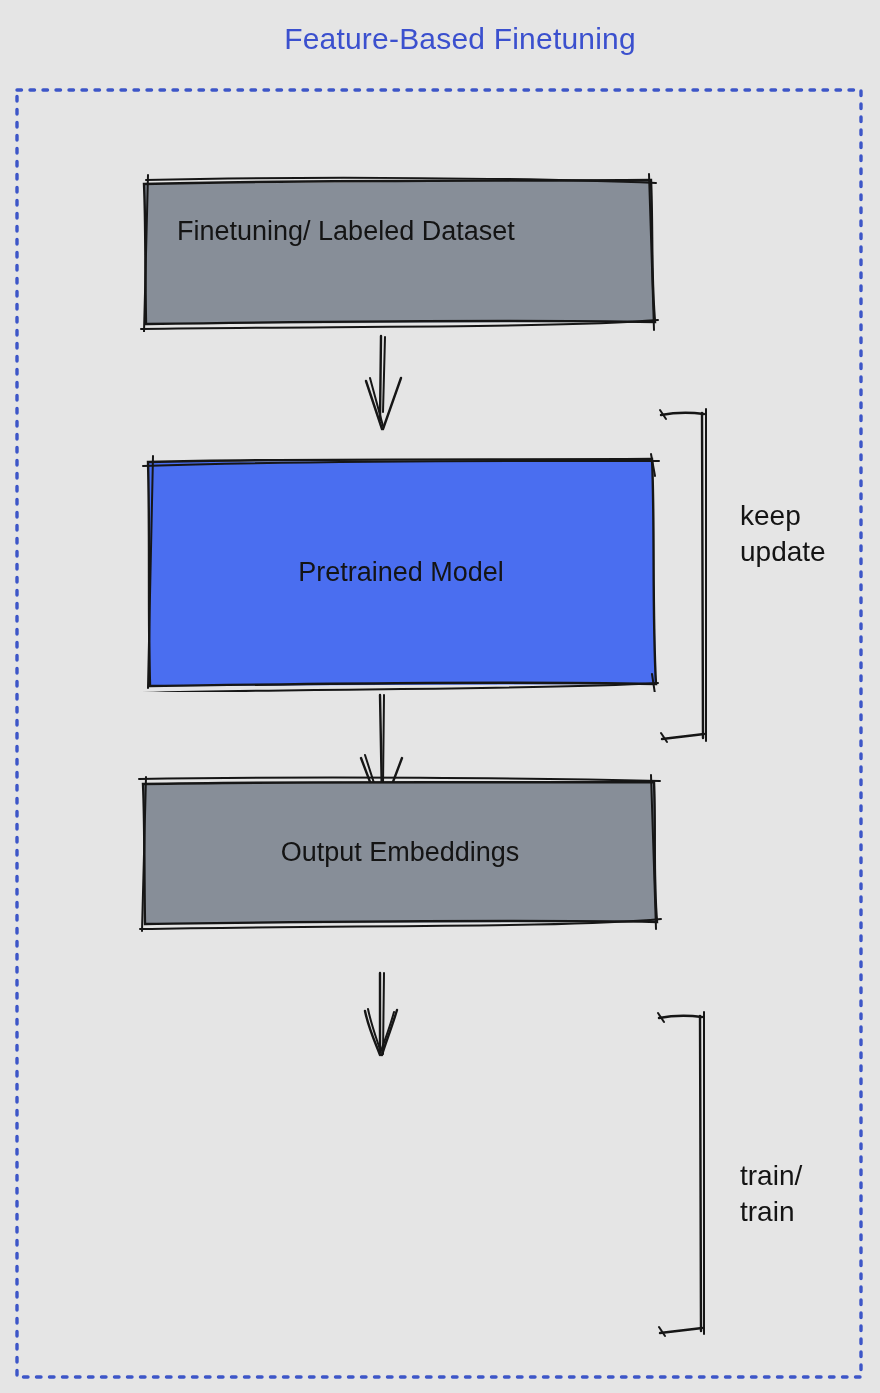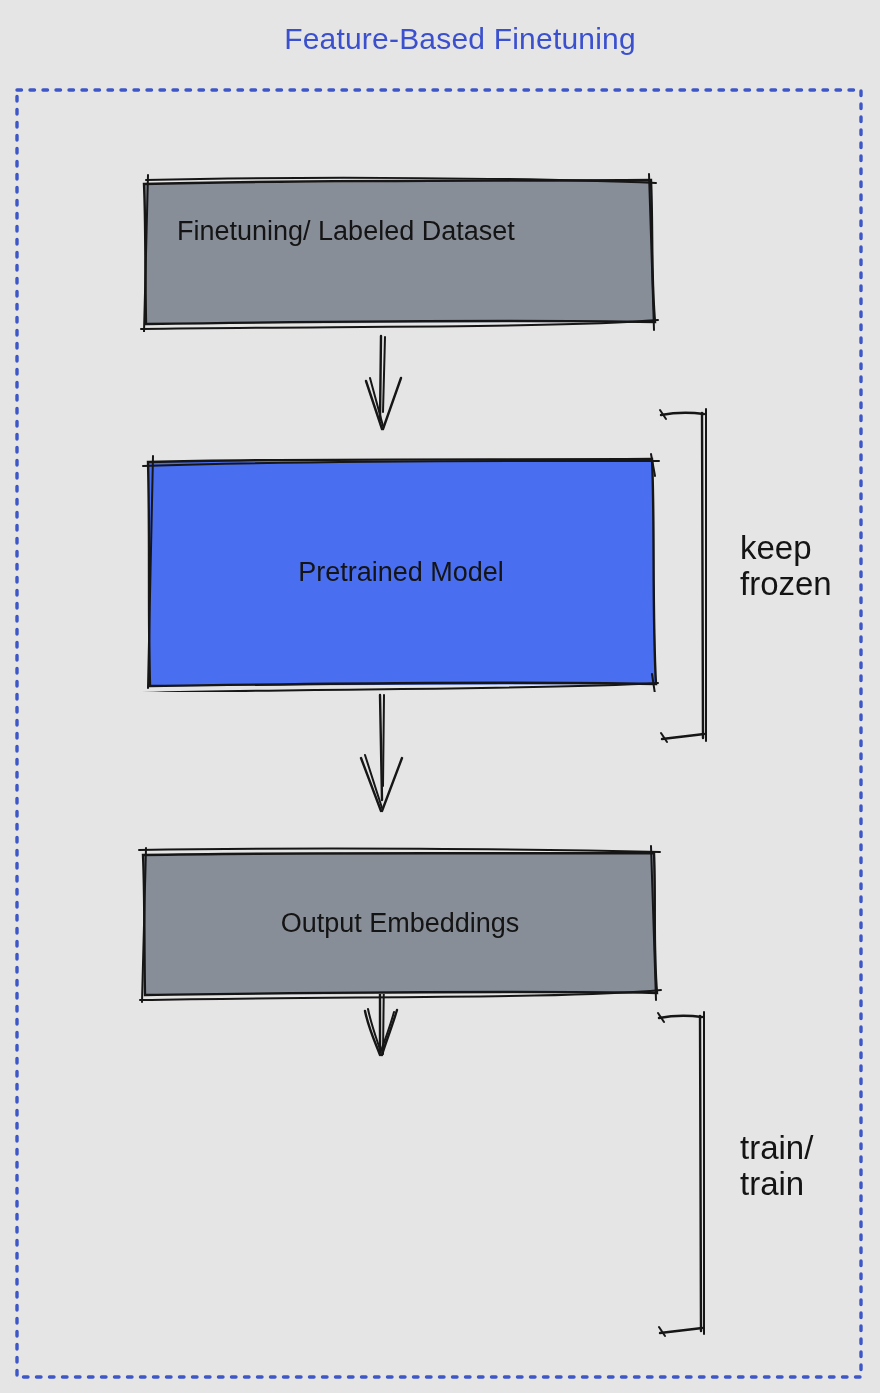--- a/index.html
+++ b/index.html
@@ -19,21 +19,21 @@
   .sfill.blue{fill:var(--node_blue,#4A6EF0);}
   .sfill.green{fill:var(--node_green,#41BE5A);}
   .node{position:absolute;}
   .node svg{position:absolute;left:0;top:0;width:100%;height:100%;}
   .node .label{
     position:absolute;inset:0;display:flex;align-items:center;justify-content:center;
     font-size:27px;color:var(--ink,#141414);white-space:nowrap;
   }
   .node .label.upper-left{align-items:flex-start;justify-content:flex-start;padding:44px 0 0 40px;}
   .annot{
-    position:absolute;font-size:33px;line-height:36px;color:var(--ink,#141414);white-space:nowrap;margin-top:32px;
+    position:absolute;font-size:28px;line-height:36px;color:var(--ink,#141414);white-space:nowrap;
   }
 </style>
 </head>
 <body>
 
 <div class="stage">
 
   <div class="title">Feature-Based Finetuning</div>
 
   <svg class="overlay" viewBox="0 0 880 1393" aria-hidden="true">
@@ -101,36 +101,36 @@
       <path class="sfill gray" d="M8 12 L514 8 L518 150 L9 152 Z"></path>
       <path class="sline" d="M7 12 C150 8 350 9 514 8 C516 56 514 104 518 150 C360 147 150 150 9 152 C8 106 9 58 7 12 Z"></path>
       <path class="sline thin" d="M9 8 C180 4 400 6 519 11"></path>
       <path class="sline thin" d="M4 157 C200 154 420 156 521 148"></path>
       <path class="sline thin" d="M11 3 L7 160"></path>
       <path class="sline thin" d="M512 2 L517 158"></path>
     </svg>
     <div class="label upper-left">Finetuning/ Labeled Dataset</div>
   </div>
 
-  <div class="node" style="left:137px;top:844px;width:526px;height:159px;">
+  <div class="node" style="left:137px;top:773px;width:526px;height:159px;">
     <svg viewBox="0 0 526 159" aria-hidden="true">
       <path class="sfill gray" d="M7 11 L517 9 L520 149 L8 151 Z"></path>
       <path class="sline" d="M6 11 C160 8 360 10 517 9 C519 55 516 100 520 149 C360 146 160 149 8 151 C7 104 8 56 6 11 Z"></path>
       <path class="sline thin" d="M2 6 C180 3 400 5 523 8"></path>
       <path class="sline thin" d="M3 156 C200 152 430 155 524 146"></path>
       <path class="sline thin" d="M9 4 L5 158"></path>
       <path class="sline thin" d="M514 2 L519 156"></path>
     </svg>
     <div class="label">Output Embeddings</div>
   </div>
 
 
   <div class="annot" style="left:740px;top:498px;">
     <div>keep</div>
-    <div>frozen</div>
+    <div>update</div>
   </div>
 
-  <div class="annot" style="left:740px;top:1098px;">
+  <div class="annot" style="left:740px;top:1158px;">
     <div>train/</div>
     <div>train</div>
   </div>
 
 </div>
 
 </body></html>

